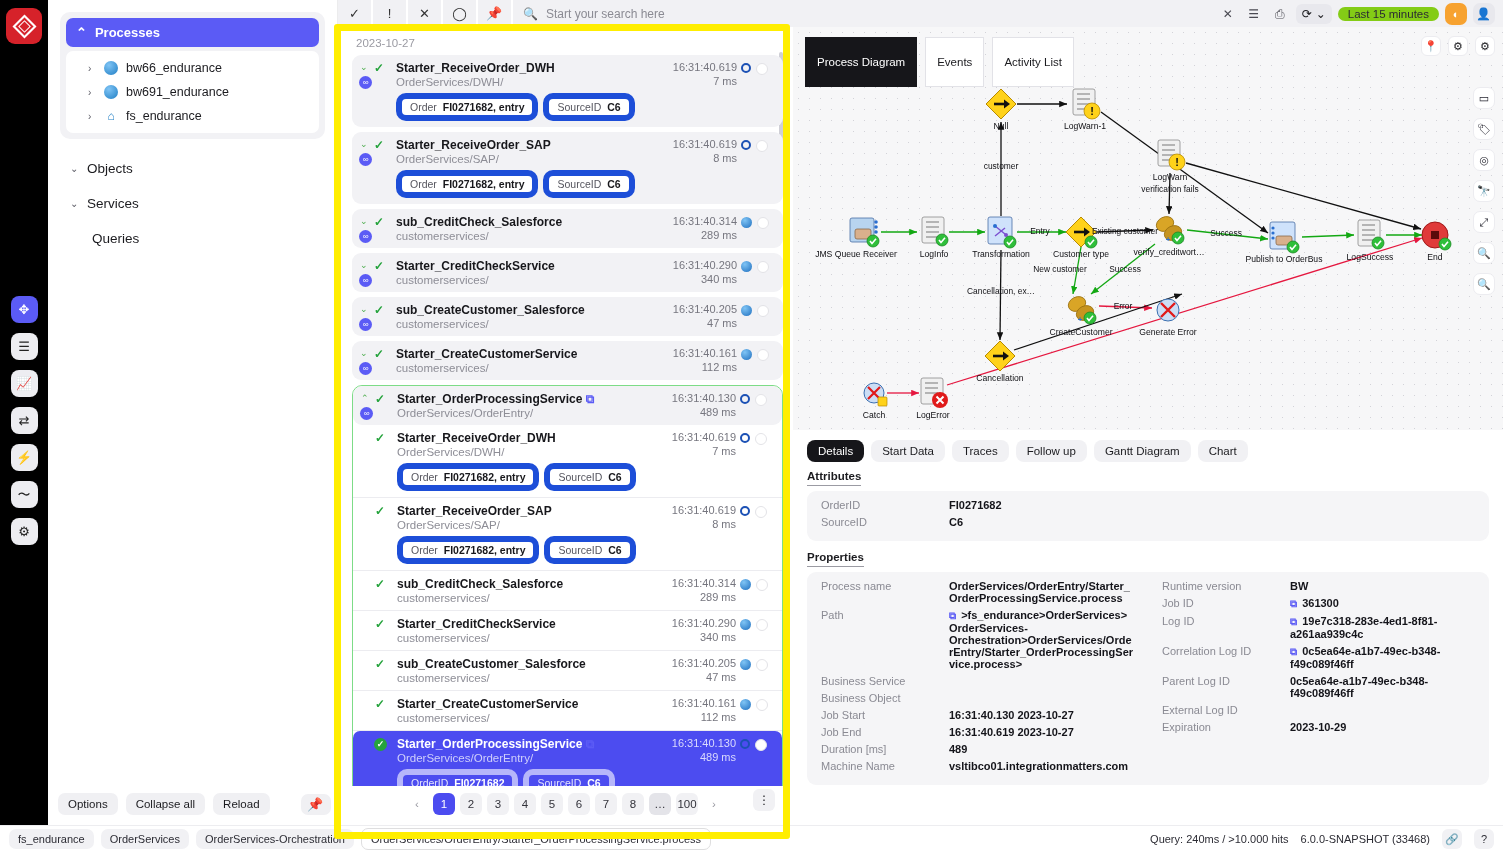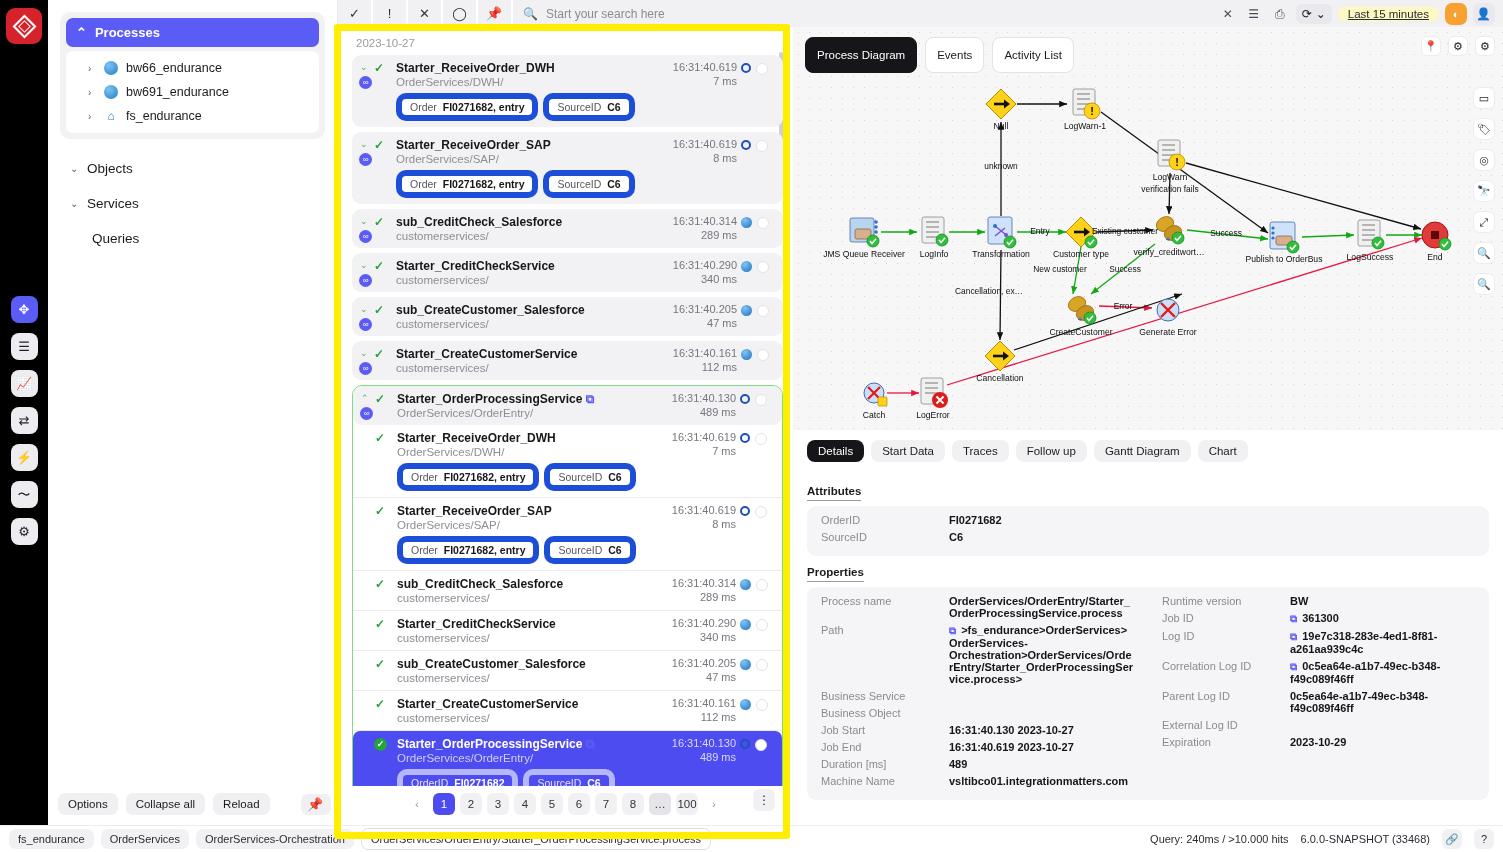--- a/index.html
+++ b/index.html
@@ -95,46 +95,46 @@
   .pg.ell { background:#e4e4e9;}
   .pg-kebab { position:absolute; right:18px; bottom:14px; background:#f1f1f4; border-radius:6px;
      width:22px;height:22px; display:flex;align-items:center;justify-content:center;}
 
   
   .right { flex:1; min-width:0; display:flex; flex-direction:column; background:#fff;}
   .right-top { height:27px; background:#f1f1f4; display:flex; align-items:center; justify-content:flex-end;
       gap:6px; padding-right:8px; }
   .rt-ic { width:20px;height:20px;display:flex;align-items:center;justify-content:center;font-size:12px;color:#4a4a52;}
   .rt-btn{ background:#e8e8ed; border-radius:6px; padding:3px 6px; font-size:12px; display:flex; gap:4px;}
-  .rt-time{ background:#fef9c3; border-radius:7px; padding:1px 10px; font-size:11.5px; color:#2b2b33;text-decoration:underline;}
+  .rt-time{ background:#84cc16; border-radius:7px; padding:1px 10px; font-size:11.5px; color:#2b2b33;}
   .rt-orange{ width:22px;height:22px;border-radius:7px;background:#f7a230;display:flex;align-items:center;
      justify-content:center;color:#fff;font-size:11px;}
   .rt-user{ width:22px;height:22px;border-radius:7px;background:#e8e8ed;display:flex;align-items:center;
      justify-content:center;font-size:12px;}
   .diagram-area { height:403px; position:relative;
       background-color:#f7f7f8;
       background-image: radial-gradient(#d3d3d8 0.8px, transparent 0.8px);
       background-size: 11px 11px; }
   .dtabs { position:absolute; top:10px; left:12px; display:flex; gap:8px; z-index:5;}
-  .dtab { background:#fff; border:1px solid #e2e2e7; border-radius:8px; padding:11px 11px; font-size:11.5px;
+  .dtab { background:#fff; border:1px solid #e2e2e7; border-radius:0; padding:18px 11px; font-size:11.5px;
       cursor:pointer;}
   .dtab.active{ background:#16161a; color:#fff; border-color:#16161a;}
   .dtools { position:absolute; top:9px; right:8px; display:flex; gap:7px; z-index:5;}
   .dtool { width:20px;height:20px; border-radius:6px; background:#fff; border:1px solid #ececf0;
      display:flex;align-items:center;justify-content:center; font-size:11px;}
   .vtools { position:absolute; top:60px; right:8px; display:flex; flex-direction:column; gap:9px; z-index:5;}
   .vtool { width:22px;height:22px; border-radius:7px; background:#fff; border:1px solid #ececf0;
      display:flex;align-items:center;justify-content:center; font-size:11px; color:#262630;}
   .node-label { position:absolute; font-size:8.6px; color:#101014; text-align:center; transform:translateX(-50%);
      white-space:nowrap;}
   .edge-label { position:absolute; font-size:8.4px; color:#101014; transform:translateX(-50%); white-space:nowrap;}
 
   
   .details { flex:1; padding:10px 14px 8px; overflow:hidden;}
-  .tabrow { display:flex; gap:7px; margin-bottom:22px;text-align:center;}
+  .tabrow { display:flex; gap:7px; margin-bottom:7px;text-align:center;}
   .tab { background:#f1f1f4; border-radius:8px; padding:5px 11px; font-size:11.5px; cursor:pointer;}
   .tab.active{ background:#16161a; color:#fff;}
   .sec-title{ font-size:11.5px; font-weight:bold; border-bottom:1.5px solid #9b9ba3; display:inline-block;
      padding-bottom:3px; margin-bottom:5px;}
   .card { background:#f5f5f7; border-radius:9px; padding:8px 14px; margin-bottom:9px;}
   .kv { display:flex; font-size:11px; margin-bottom:5px; }
   .kv .k { color:#8a8a93; width:128px; flex:0 0 128px;}
   .kv .v { color:#14141a; font-weight:bold; flex:1; word-break:break-word;}
   .propcols { display:flex; gap:28px;}
   .propcols > div { flex:1; }
@@ -642,44 +642,44 @@
             <path d="M75,360 L87,372 M87,360 L75,372" stroke="#e01a1a" stroke-width="2.2"></path>
             <rect x="85" y="370" width="9" height="9" rx="1" fill="#ffd21a" stroke="#b78a00" stroke-width="0.7"></rect>
             <rect x="128" y="351" width="22" height="26" rx="2" fill="#f0f0f0" stroke="#8a8a8a" stroke-width="0.8"></rect>
             <line x1="132" y1="356" x2="145" y2="356" stroke="#9a9a9a" stroke-width="1.4"></line>
             <line x1="132" y1="361" x2="145" y2="361" stroke="#9a9a9a" stroke-width="1.4"></line>
             <line x1="132" y1="366" x2="145" y2="366" stroke="#9a9a9a" stroke-width="1.4"></line>
             <circle cx="147" cy="373" r="8" fill="#e01a1a"></circle>
             <path d="M143.5,369.5 l7,7 M150.5,369.5 l-7,7" stroke="#fff" stroke-width="2"></path>
           </svg>
         <div id="diagram-labels">
-            <div class="node-label" style="left: 71px; top: 222px;">JMS Queue Receiver</div>
+            <div class="node-label" style="left: 63px; top: 222px;">JMS Queue Receiver</div>
             <div class="node-label" style="left: 141px; top: 222px;">LogInfo</div>
             <div class="node-label" style="left: 208px; top: 222px;">Transformation</div>
             <div class="node-label" style="left: 288px; top: 222px;">Customer type</div>
             <div class="node-label" style="left: 376px; top: 220px;">verify_creditwort…</div>
             <div class="node-label" style="left: 491px; top: 227px;">Publish to OrderBus</div>
             <div class="node-label" style="left: 577px; top: 225px;">LogSuccess</div>
             <div class="node-label" style="left: 642px; top: 225px;">End</div>
             <div class="node-label" style="left: 208px; top: 94px;">Null</div>
             <div class="node-label" style="left: 292px; top: 94px;">LogWarn-1</div>
             <div class="node-label" style="left: 377px; top: 145px;">LogWarn</div>
             <div class="node-label" style="left: 288px; top: 300px;">CreateCustomer</div>
             <div class="node-label" style="left: 375px; top: 300px;">Generate Error</div>
             <div class="node-label" style="left: 207px; top: 346px;">Cancellation</div>
             <div class="node-label" style="left: 81px; top: 383px;">Catch</div>
             <div class="node-label" style="left: 140px; top: 383px;">LogError</div>
-            <div class="edge-label" style="left: 208px; top: 134px;">unknown</div>
+            <div class="edge-label" style="left: 208px; top: 134px;">customer</div>
             <div class="edge-label" style="left: 247px; top: 199px;">Entry</div>
             <div class="edge-label" style="left: 332px; top: 199px;">Existing customer</div>
             <div class="edge-label" style="left: 377px; top: 157px;">verification fails</div>
             <div class="edge-label" style="left: 433px; top: 201px;">Success</div>
             <div class="edge-label" style="left: 267px; top: 237px;">New customer</div>
             <div class="edge-label" style="left: 332px; top: 237px;">Success</div>
-            <div class="edge-label" style="left: 196px; top: 259px;">Cancellation, ex…</div>
+            <div class="edge-label" style="left: 208px; top: 259px;">Cancellation, ex…</div>
             <div class="edge-label" style="left: 330px; top: 274px;">Error</div>
           </div>
       </div>
 
       <div class="details">
         <div class="tabrow" id="dettabs">
             <div class="tab active">Details</div>
             <div class="tab">Start Data</div>
             <div class="tab">Traces</div>
             <div class="tab">Follow up</div>

